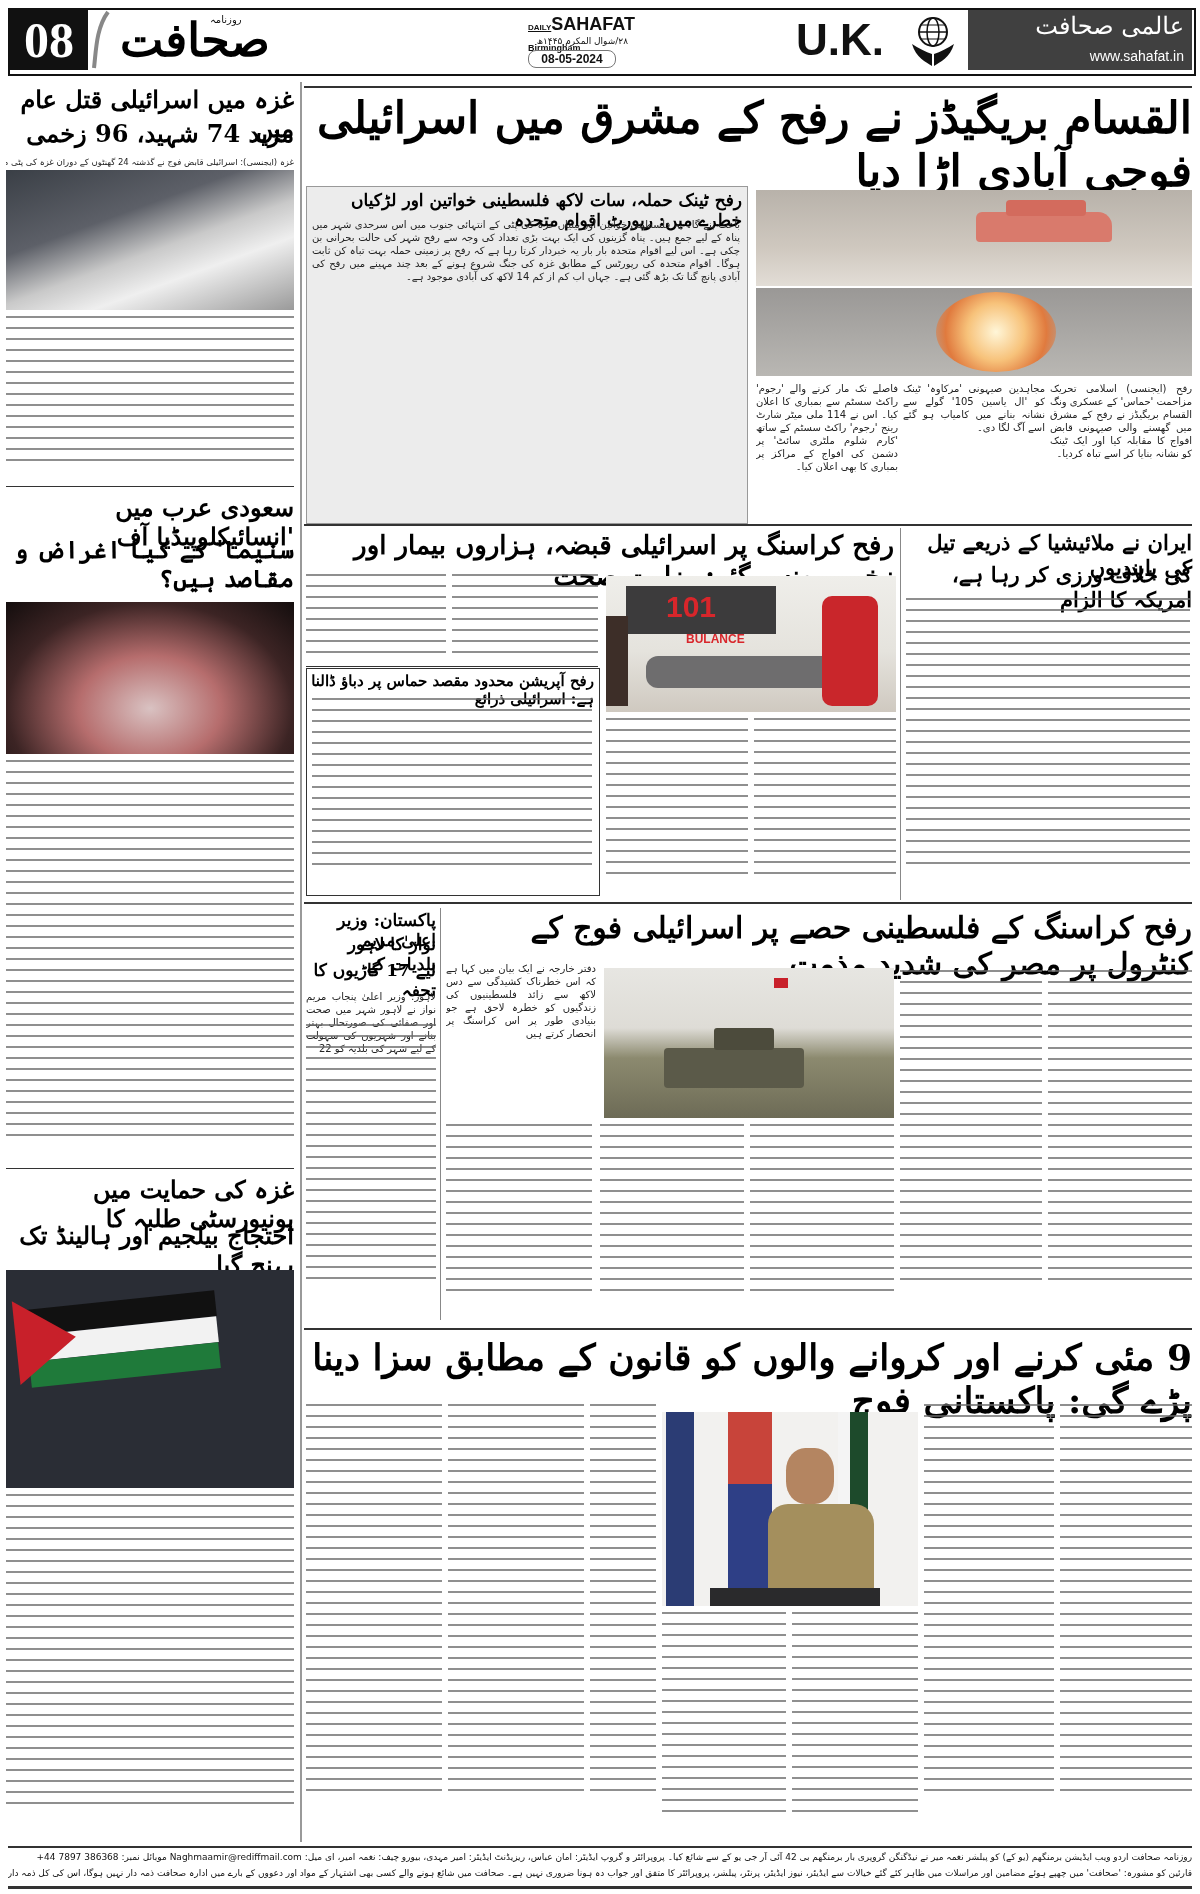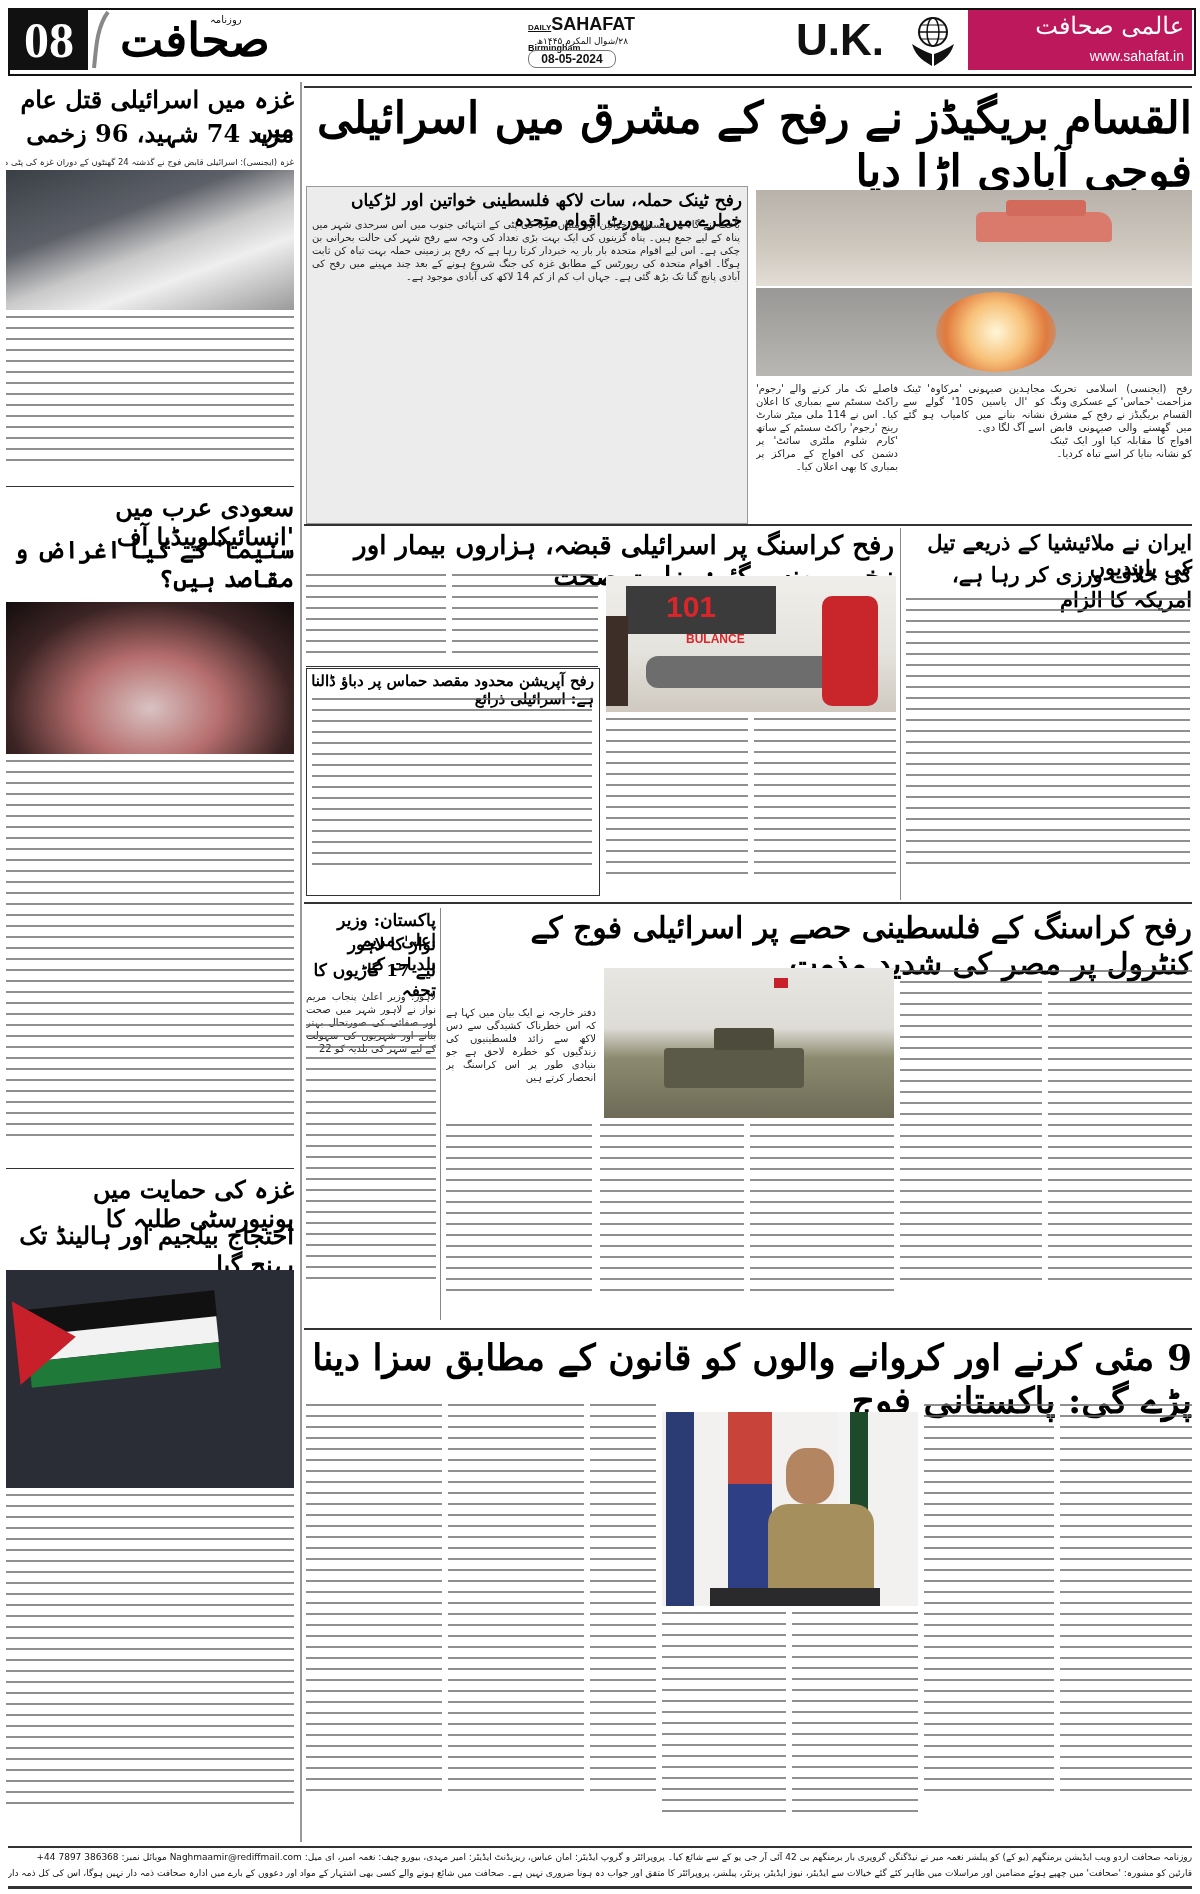--- a/index.html
+++ b/index.html
@@ -16,21 +16,21 @@
   .slash{left:92px;top:10px;width:18px;height:60px;}
   .brand{left:120px;top:12px;width:180px;height:56px;font-family:"DejaVu Serif",serif;font-weight:bold;font-size:46px;line-height:56px;text-align:left;color:#000;}
   .brand-small{left:210px;top:14px;font-size:10px;}
   .daily{left:528px;top:14px;width:140px;font-family:"Liberation Sans",sans-serif;font-weight:bold;font-size:18px;}
   .daily small{font-size:8px;text-decoration:underline;}
   .daily em{font-style:normal;font-size:9px;}
   .hijri{left:528px;top:36px;width:100px;font-size:9px;text-align:right;direction:rtl;}
   .gdate{left:528px;top:50px;width:86px;height:16px;border:1px solid #777;border-radius:8px;font-family:"Liberation Sans",sans-serif;font-weight:bold;font-size:12px;line-height:16px;text-align:center;}
   .uk{left:780px;top:14px;width:120px;font-family:"Liberation Sans",sans-serif;font-weight:bold;font-size:44px;line-height:52px;text-align:center;}
   .globe{left:906px;top:14px;width:54px;height:54px;}
-  .alam{left:968px;top:10px;width:224px;height:60px;background:#be185d;color:#fff;}
+  .alam{left:968px;top:10px;width:224px;height:60px;background:#404040;color:#fff;}
   .alam .t{position:absolute;right:8px;top:2px;font-family:"DejaVu Serif",serif;font-size:24px;direction:rtl;}
   .alam .u{position:absolute;right:8px;top:38px;font-family:"Liberation Sans",sans-serif;font-size:14px;}
   .img{position:absolute;overflow:hidden;}
   .boxed{border:1.5px solid #333;}
   .cap{position:absolute;font-size:8.5px;direction:rtl;text-align:right;color:#222;overflow:hidden;white-space:nowrap;}
   .footer1{left:8px;top:1852px;width:1184px;font-size:9px;direction:rtl;text-align:right;white-space:nowrap;overflow:hidden;}
   .footer2{left:8px;top:1868px;width:1184px;font-size:9px;direction:rtl;text-align:right;white-space:nowrap;overflow:hidden;}
 </style>
 </head>
 <body>
@@ -332,21 +332,21 @@
     <i></i>
     <i></i>
     <i></i>
     <i></i>
     <i></i>
     <i></i>
   </div>
 <div class="rule" style="left:440px;top:908px;width:1px;height:412px;background:#888;"></div>
 
 <div class="abs hl" style="left:446px;top:910px;width:746px;font-size:30px;">رفح کراسنگ کے فلسطینی حصے پر اسرائیلی فوج کے کنٹرول پر مصر کی شدید مذمت</div>
-<div class="abs body-text" style="left:446px;top:1006px;width:150px;height:148px;">دفتر خارجہ نے ایک بیان میں کہا ہے کہ اس خطرناک کشیدگی سے دس لاکھ سے زائد فلسطینیوں کی زندگیوں کو خطرہ لاحق ہے جو بنیادی طور پر اس کراسنگ پر انحصار کرتے ہیں</div>
+<div class="abs body-text" style="left:446px;top:962px;width:150px;height:148px;">دفتر خارجہ نے ایک بیان میں کہا ہے کہ اس خطرناک کشیدگی سے دس لاکھ سے زائد فلسطینیوں کی زندگیوں کو خطرہ لاحق ہے جو بنیادی طور پر اس کراسنگ پر انحصار کرتے ہیں</div>
 <div class="img" style="left:604px;top:968px;width:290px;height:150px;background:linear-gradient(180deg,#e7e6e2 0%,#dedcd6 40%,#8c8a6f 60%,#6d6b56 100%);">
   <div style="position:absolute;left:60px;top:80px;width:140px;height:40px;background:#5b5a49;border-radius:4px;"></div>
   <div style="position:absolute;left:110px;top:60px;width:60px;height:22px;background:#4c4b3c;border-radius:3px;"></div>
   <div style="position:absolute;left:170px;top:10px;width:14px;height:10px;background:#c8202a;"></div>
 </div>
 <div class="lines" style="left:900px;top:970px;width:142px;height:350px;">
     <i></i>
     <i></i>
     <i></i>
     <i></i>

